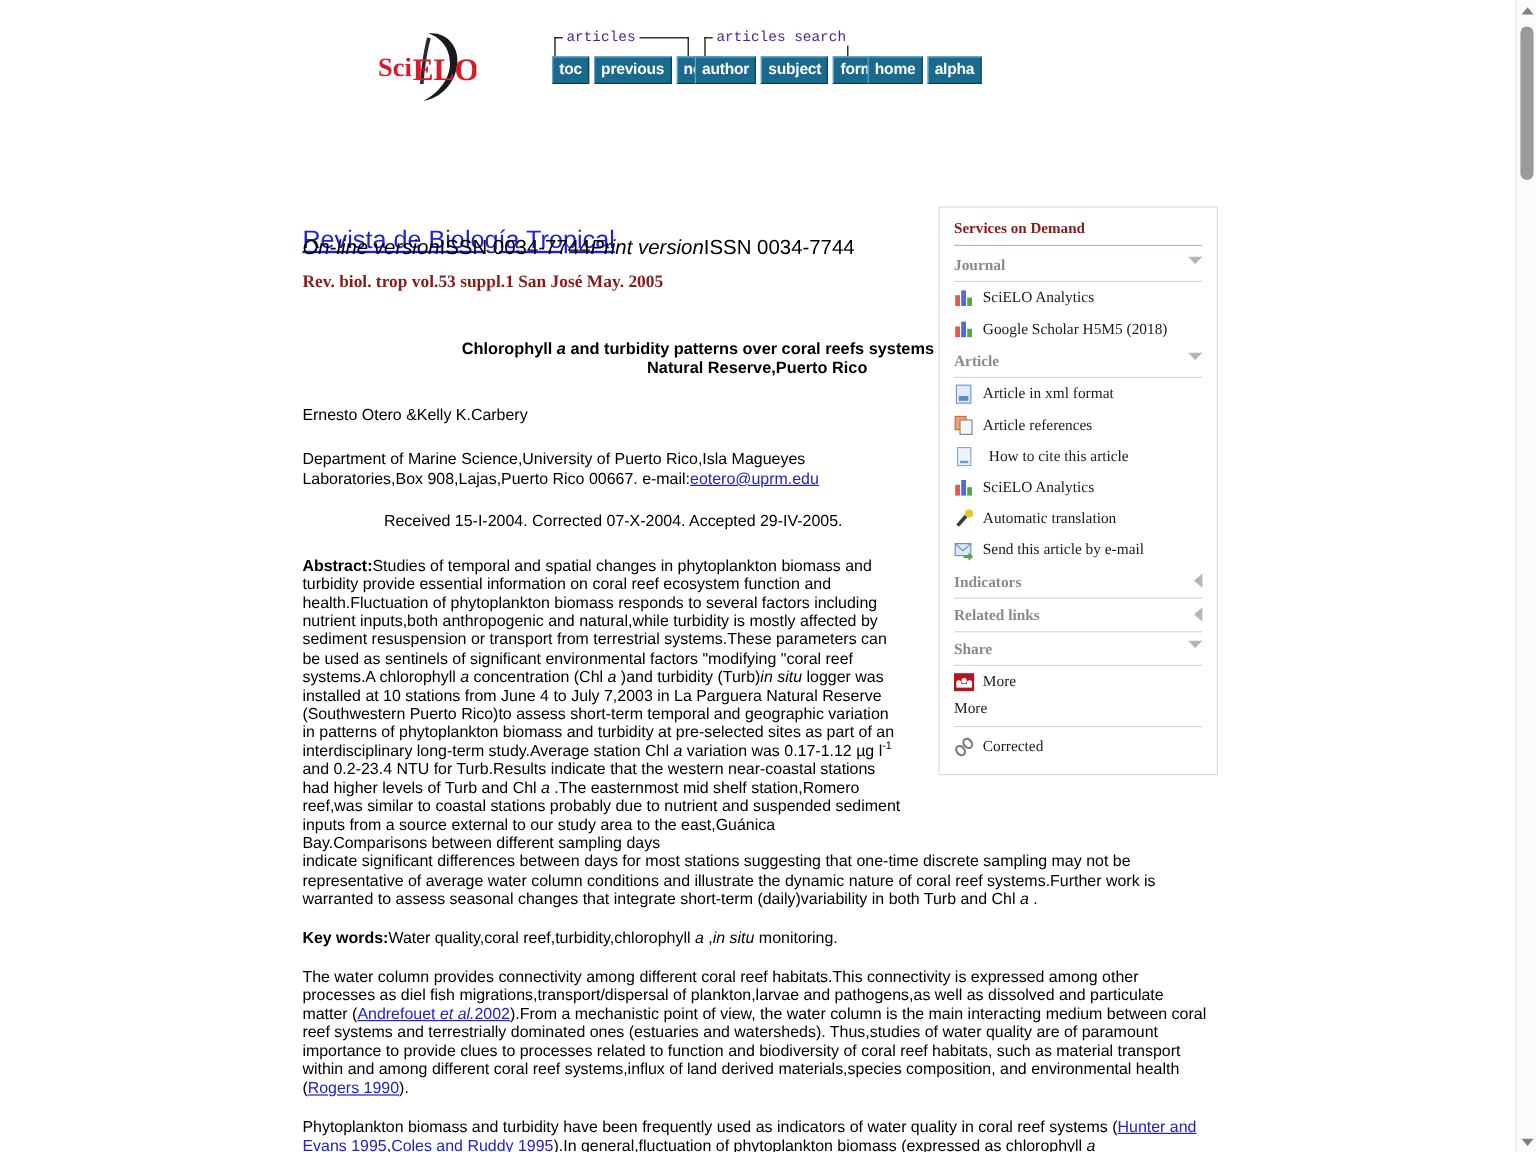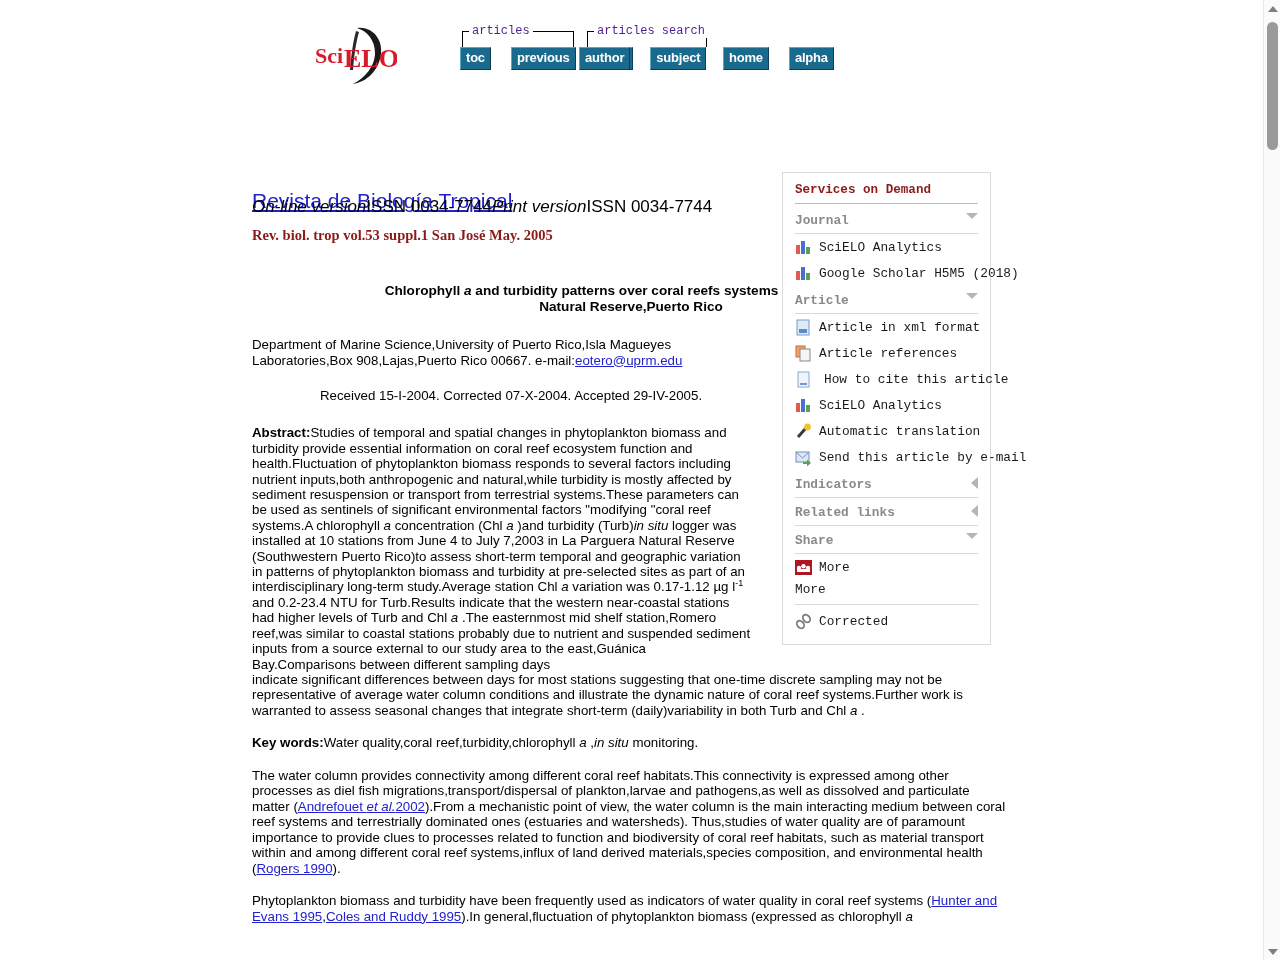--- a/index.html
+++ b/index.html
@@ -67,21 +67,21 @@
     background: #ffffff;
     padding: 0 3px;
     font-size: 12px;
     color: #4c1d95;
     font-family: Liberation Mono, monospace;
     white-space: nowrap;
   }
   #group-articles { left: 462px; top: 31px; width: 112px; }
   #group-search   { left: 587px; top: 31px; width: 120px; }
 
-  .btnrow { position: absolute; display: flex; gap: 20px; }
+  .btnrow { position: absolute; display: flex; gap: 4px; }
   #btns-articles { left: 460px; top: 47px; }
   #btns-search   { left: 579px; top: 47px; }
   #btns-home     { left: 723px; top: 47px; }
 
   .navbtn {
     background: #1a6a8e;
     color: #ffffff;
     font-family: "Liberation Sans", sans-serif;
     font-size: 13px;
     font-weight: bold;
@@ -153,25 +153,25 @@
   sup { font-size: 9px; vertical-align: super; line-height: 0; }
 
   .kw { margin-top: 17px; width: 758px; }
   .para { margin-top: 17px; width: 758px; line-height: 15.5px; }
   .para a, .kw a { color: #2222cc; text-decoration: underline; cursor: pointer; }
   .para i, .kw i { font-style: italic; }
 
   
   #sidebar {
     position: absolute; left: 782px; top: 172px;
-    width: 209px;
+    width: 233px;
     background: #ffffff;
     border: 1px solid #dcdcdc;
     padding: 10px 12px 10px 12px;
-    font-family: Liberation Mono, monospace;
+    font-family: Liberation Serif, serif;
   }
   #sidebar-title {
     color: #8b1a1a;
     font-size: 12.6px;
     font-weight: bold;
     padding-bottom: 6px;
     border-bottom: 1px solid #c9b3b3;
     margin-bottom: 2px;
   }
   .section-head {
@@ -262,20 +262,21 @@
     </div>
 
     <div id="issue-line">Rev. biol. trop vol.53  suppl.1 San José May. 2005</div>
 
     <div id="article">
 
       <div id="article-title">
         <span>Chlorophyll </span><i>a</i><span> and turbidity patterns over coral reefs systems of La Parguera Natural Reserve,Puerto Rico</span>
       </div>
 
+      <div class="authors">Ernesto Otero &amp;Kelly K.Carbery</div>
 
       <div class="affil">
         <span>Department of Marine Science,University of Puerto Rico,Isla Magueyes Laboratories,Box 908,Lajas,Puerto Rico 00667. e-mail:</span><a>eotero@uprm.edu</a>
       </div>
 
       <div class="dates">Received 15-I-2004. Corrected 07-X-2004. Accepted 29-IV-2005.</div>
 
       <div class="abs-narrow">
         <b>Abstract:</b><span>Studies of temporal and spatial changes in phytoplankton biomass and turbidity provide essential information on coral reef ecosystem function and health.Fluctuation of phytoplankton biomass responds to several factors including nutrient inputs,both anthropogenic and natural,while turbidity is mostly affected by sediment resuspension or transport from terrestrial systems.These parameters can be used as sentinels of significant environmental factors "modifying "coral reef systems.A chlorophyll </span><i>a</i><span> concentration (Chl </span><i>a</i><span> )and turbidity (Turb)</span><i>in situ</i><span> logger was installed at 10 stations from June 4 to July 7,2003 in La Parguera Natural Reserve (Southwestern Puerto Rico)to assess short-term temporal and geographic variation in patterns of phytoplankton biomass and turbidity at pre-selected sites as part of an interdisciplinary long-term study.Average station Chl </span><i>a</i><span> variation was 0.17-1.12 µg l</span><sup>-1</sup><span> and 0.2-23.4 NTU for Turb.Results indicate that the western near-coastal stations had higher levels of Turb and Chl </span><i>a</i><span> .The easternmost mid shelf station,Romero reef,was similar to coastal stations probably due to nutrient and suspended sediment inputs from a source external to our study area to the east,Guánica Bay.Comparisons between different sampling days</span>
       </div>

